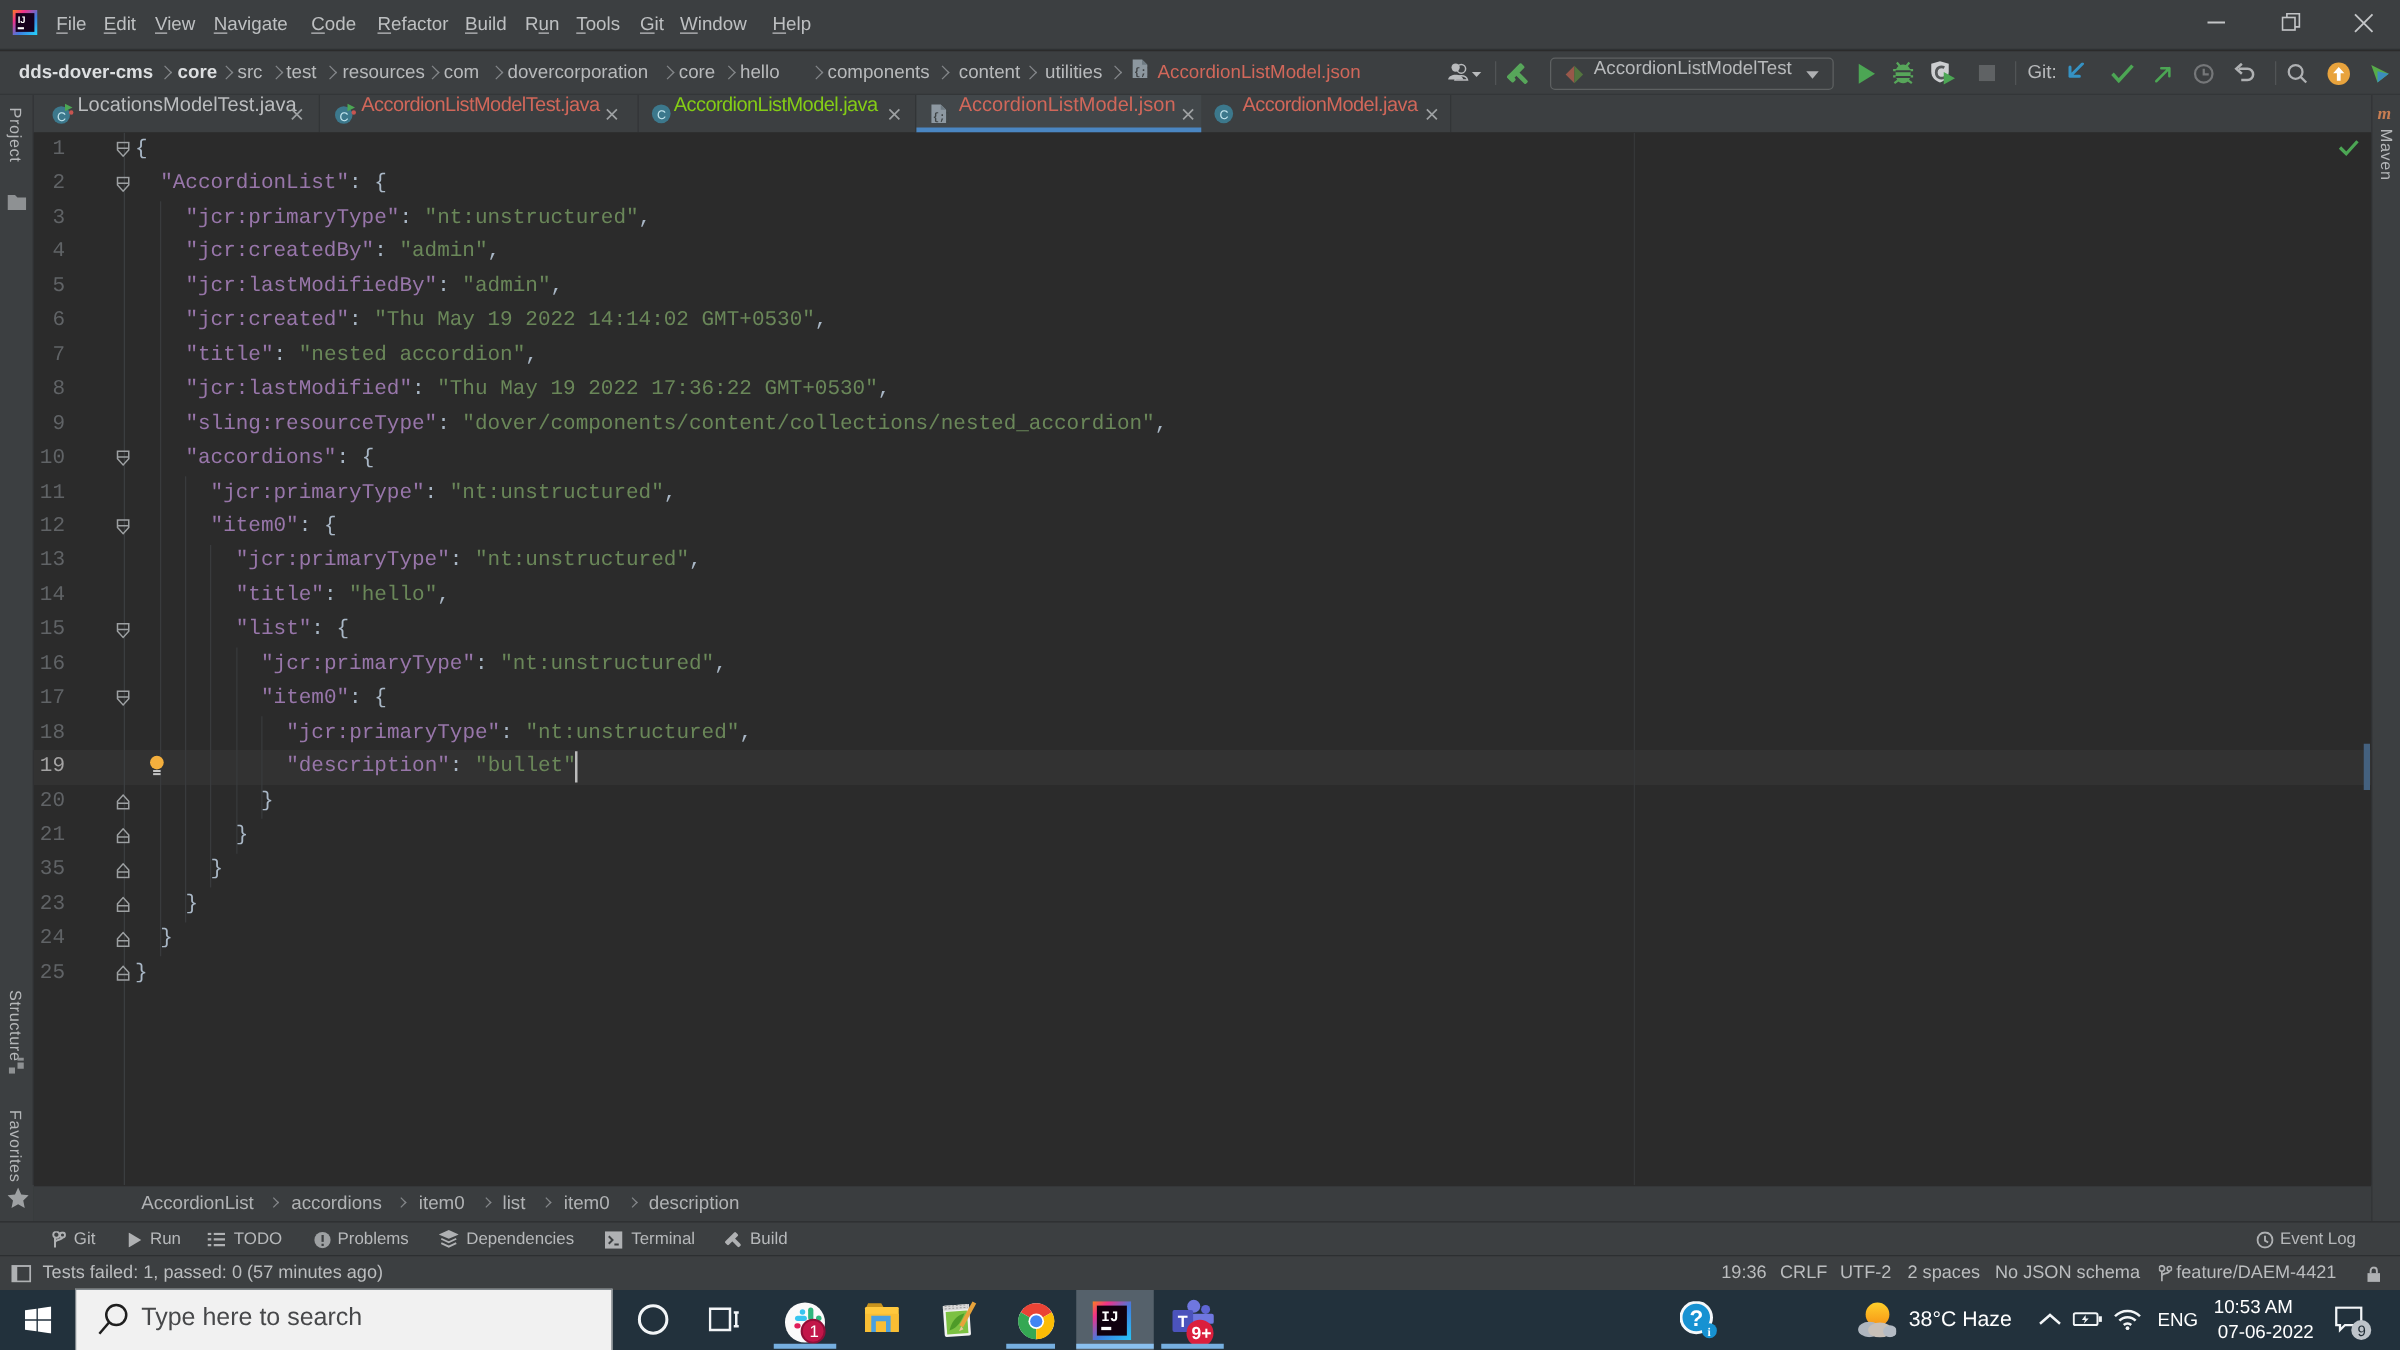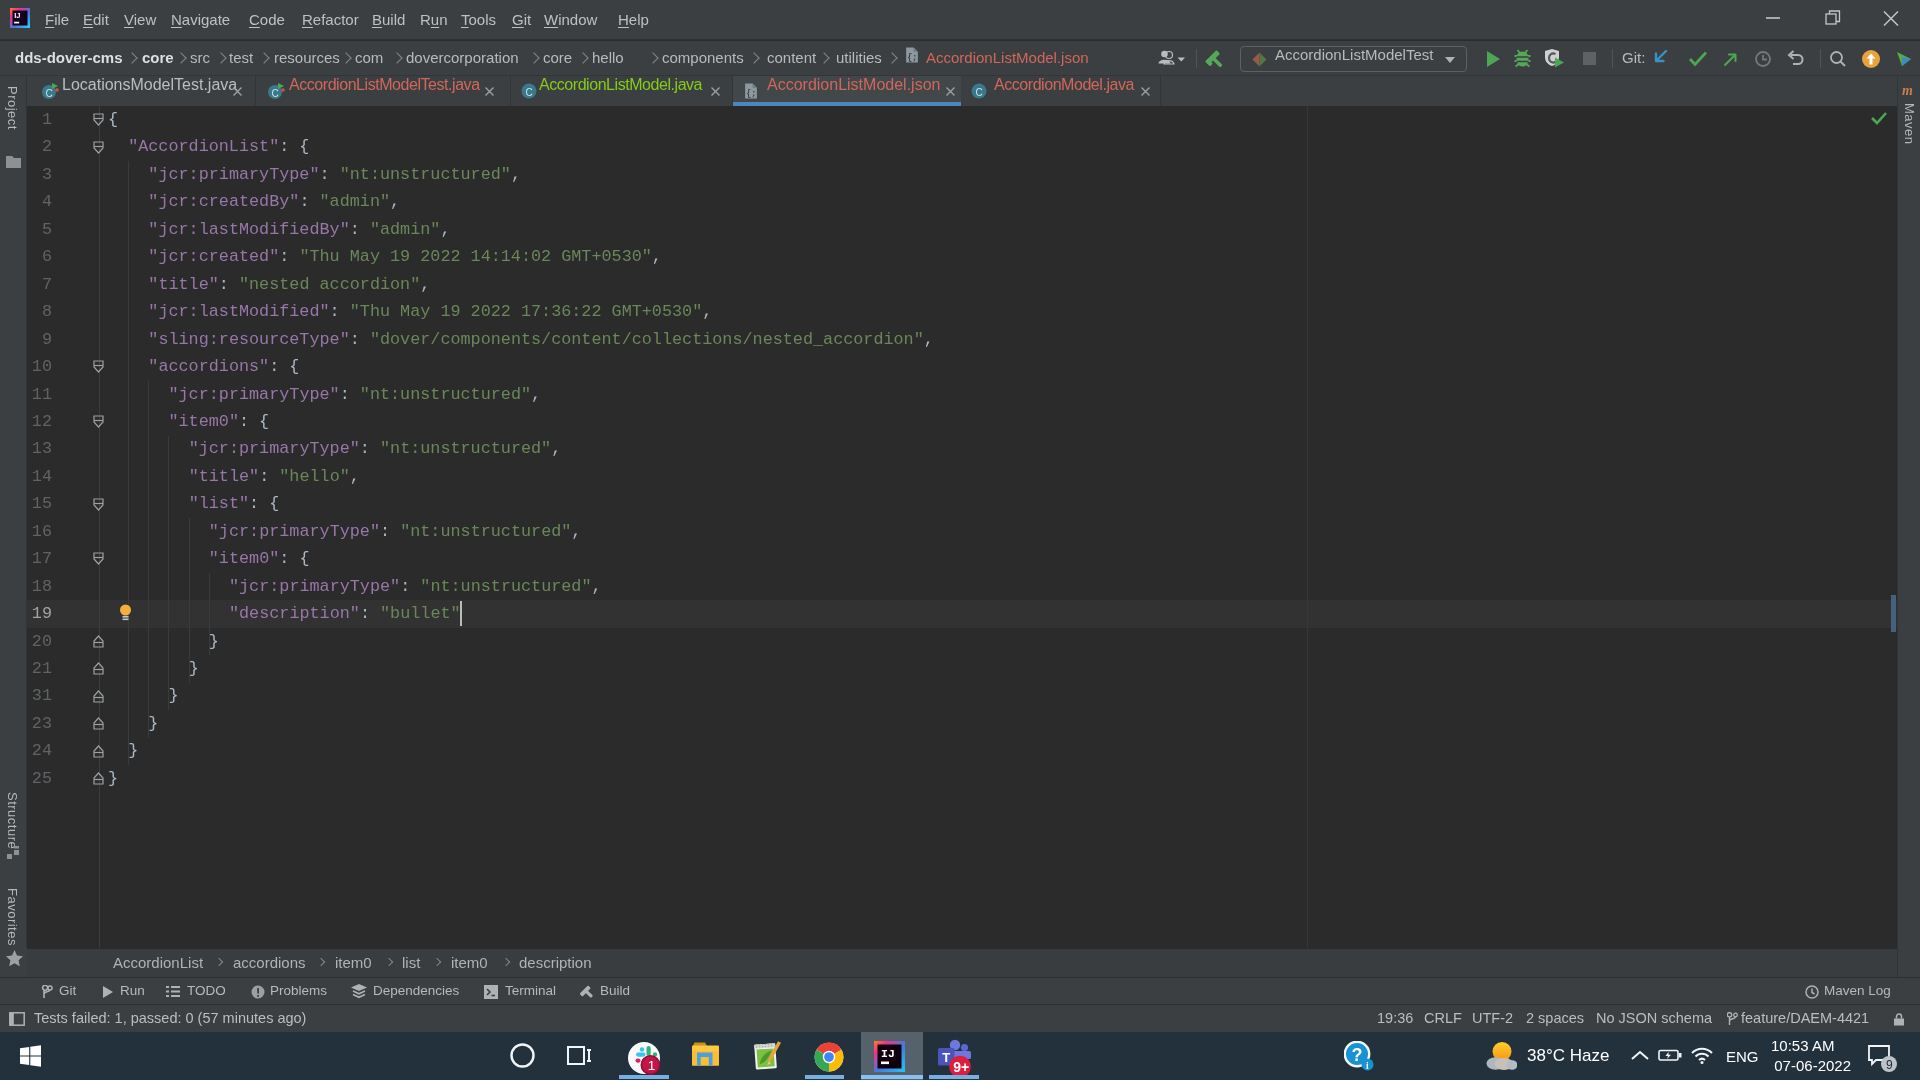--- a/index.html
+++ b/index.html
@@ -318,21 +318,21 @@
         <div class="row" style="top:301.95px"><span class="num">12</span><span class="code" style="left:141.48000000000002px"><span style="color:#9876AA">"item0"</span><span style="color:#A9B7C6">: {</span></span></div>
         <div class="row" style="top:329.4px"><span class="num">13</span><span class="code" style="left:161.64px"><span style="color:#9876AA">"jcr:primaryType"</span><span style="color:#A9B7C6">: </span><span style="color:#6A8759">"nt:unstructured"</span><span style="color:#A9B7C6">,</span></span></div>
         <div class="row" style="top:356.84999999999997px"><span class="num">14</span><span class="code" style="left:161.64px"><span style="color:#9876AA">"title"</span><span style="color:#A9B7C6">: </span><span style="color:#6A8759">"hello"</span><span style="color:#A9B7C6">,</span></span></div>
         <div class="row" style="top:384.3px"><span class="num">15</span><span class="code" style="left:161.64px"><span style="color:#9876AA">"list"</span><span style="color:#A9B7C6">: {</span></span></div>
         <div class="row" style="top:411.75px"><span class="num">16</span><span class="code" style="left:181.8px"><span style="color:#9876AA">"jcr:primaryType"</span><span style="color:#A9B7C6">: </span><span style="color:#6A8759">"nt:unstructured"</span><span style="color:#A9B7C6">,</span></span></div>
         <div class="row" style="top:439.2px"><span class="num">17</span><span class="code" style="left:181.8px"><span style="color:#9876AA">"item0"</span><span style="color:#A9B7C6">: {</span></span></div>
         <div class="row" style="top:466.65px"><span class="num">18</span><span class="code" style="left:201.96px"><span style="color:#9876AA">"jcr:primaryType"</span><span style="color:#A9B7C6">: </span><span style="color:#6A8759">"nt:unstructured"</span><span style="color:#A9B7C6">,</span></span></div>
         <div class="row" style="top:494.09999999999997px"><span class="num" style="color:#A4A3A3">19</span><span class="code" style="left:201.96px"><span style="color:#9876AA">"description"</span><span style="color:#A9B7C6">: </span><span style="color:#6A8759">"bullet"</span></span></div>
         <div class="row" style="top:521.55px"><span class="num">20</span><span class="code" style="left:181.8px"><span style="color:#A9B7C6">}</span></span></div>
         <div class="row" style="top:549px"><span class="num">21</span><span class="code" style="left:161.64px"><span style="color:#A9B7C6">}</span></span></div>
-        <div class="row" style="top:576.4499999999999px"><span class="num">31</span><span class="code" style="left:141.48000000000002px"><span style="color:#A9B7C6">}</span></span></div>
+        <div class="row" style="top:576.4499999999999px"><span class="num">35</span><span class="code" style="left:141.48000000000002px"><span style="color:#A9B7C6">}</span></span></div>
         <div class="row" style="top:603.9px"><span class="num">23</span><span class="code" style="left:121.32px"><span style="color:#A9B7C6">}</span></span></div>
         <div class="row" style="top:631.35px"><span class="num">24</span><span class="code" style="left:101.16px"><span style="color:#A9B7C6">}</span></span></div>
         <div class="row" style="top:658.8px"><span class="num">25</span><span class="code" style="left:81px"><span style="color:#A9B7C6">}</span></span></div>
       </div>
   <div id="caret"></div>
 
   <svg class="abs" style="left:91px;top:497px" width="15" height="20" viewBox="0 0 15 20">
     <circle cx="7.5" cy="7" r="5.5" fill="#F4AF3D"></circle>
     <rect x="4.5" y="13" width="6" height="1.6" fill="#C5C5C5"></rect>
     <rect x="4.5" y="15.5" width="6" height="1.6" fill="#C5C5C5"></rect>
@@ -441,21 +441,21 @@
         <g transform="rotate(-45 8 8)" fill="#AFB1B3">
           <rect x="1.5" y="4" width="12" height="4" rx="1"></rect>
           <rect x="6.4" y="6" width="3.2" height="9" rx="1"></rect>
         </g>
       </svg>
   <span class="tw" style="left:600px">Build</span>
   <svg class="abs" style="left:1805px;top:7px" width="14" height="14" viewBox="0 0 14 14">
         <circle cx="7" cy="7" r="6" fill="none" stroke="#AFB1B3" stroke-width="1.5"></circle>
         <path d="M7 3.5 V7.5 L9.5 9" fill="none" stroke="#AFB1B3" stroke-width="1.5"></path>
       </svg>
-  <span class="tw" style="left:1824px">Maven Log</span>
+  <span class="tw" style="left:1824px">Event Log</span>
 </div>
 
 <div id="statusbar">
   <svg class="abs" style="left:9px;top:7px" width="16" height="14" viewBox="0 0 16 14">
         <rect x="0.8" y="0.8" width="14.4" height="12.4" fill="none" stroke="#AFB1B3" stroke-width="1.5"></rect>
         <rect x="0.8" y="0.8" width="4" height="12.4" fill="#AFB1B3"></rect>
       </svg>
   <span class="st" style="left:34px">Tests failed: 1, passed: 0 (57 minutes ago)</span>
   <span class="st" style="left:1377px">19:36</span>
   <span class="st" style="left:1424px">CRLF</span>
@@ -473,20 +473,27 @@
       </svg>
 </div>
 
 <div id="taskbar">
   <svg class="abs" style="left:20px;top:13px" width="21" height="22" viewBox="0 0 21 22">
     <path d="M0 3.2 L9.2 1.9 V10.4 H0 Z" fill="#fff"></path>
         <path d="M10.3 1.75 L21 0.2 V10.4 H10.3 Z" fill="#fff"></path>
     <path d="M0 11.5 H9.2 V20 L0 18.7 Z" fill="#fff"></path>
         <path d="M10.3 11.5 H21 V21.7 L10.3 20.15 Z" fill="#fff"></path>
   </svg>
+  <div id="searchbox">
+    <svg class="abs" style="left:17px;top:10px" width="26" height="27" viewBox="0 0 26 27">
+          <circle cx="15" cy="10" r="8" fill="none" stroke="#1F1F1F" stroke-width="2"></circle>
+          <path d="M9.2 16 L1.5 25" stroke="#1F1F1F" stroke-width="2"></path>
+        </svg>
+    <span id="searchtext" class="abs">Type here to search</span>
+  </div>
   <svg class="abs" style="left:509px;top:10px" width="27" height="27" viewBox="0 0 27 27">
         <circle cx="13.5" cy="13.5" r="11" fill="none" stroke="#F2F5F7" stroke-width="2.4"></circle>
       </svg>
   <svg class="abs" style="left:567px;top:12px" width="25" height="24" viewBox="0 0 25 24">
     <rect x="1" y="3" width="16" height="17" fill="none" stroke="#F2F5F7" stroke-width="2"></rect>
     <path d="M20 6 L24 6 M20 17 L24 17 M22 6 L22 17" stroke="#F2F5F7" stroke-width="2"></path>
   </svg>
 
   <svg class="abs" style="left:628px;top:6px" width="42" height="40" viewBox="0 0 42 40">
     <circle cx="16" cy="20" r="16" fill="#FAFAFA"></circle>

